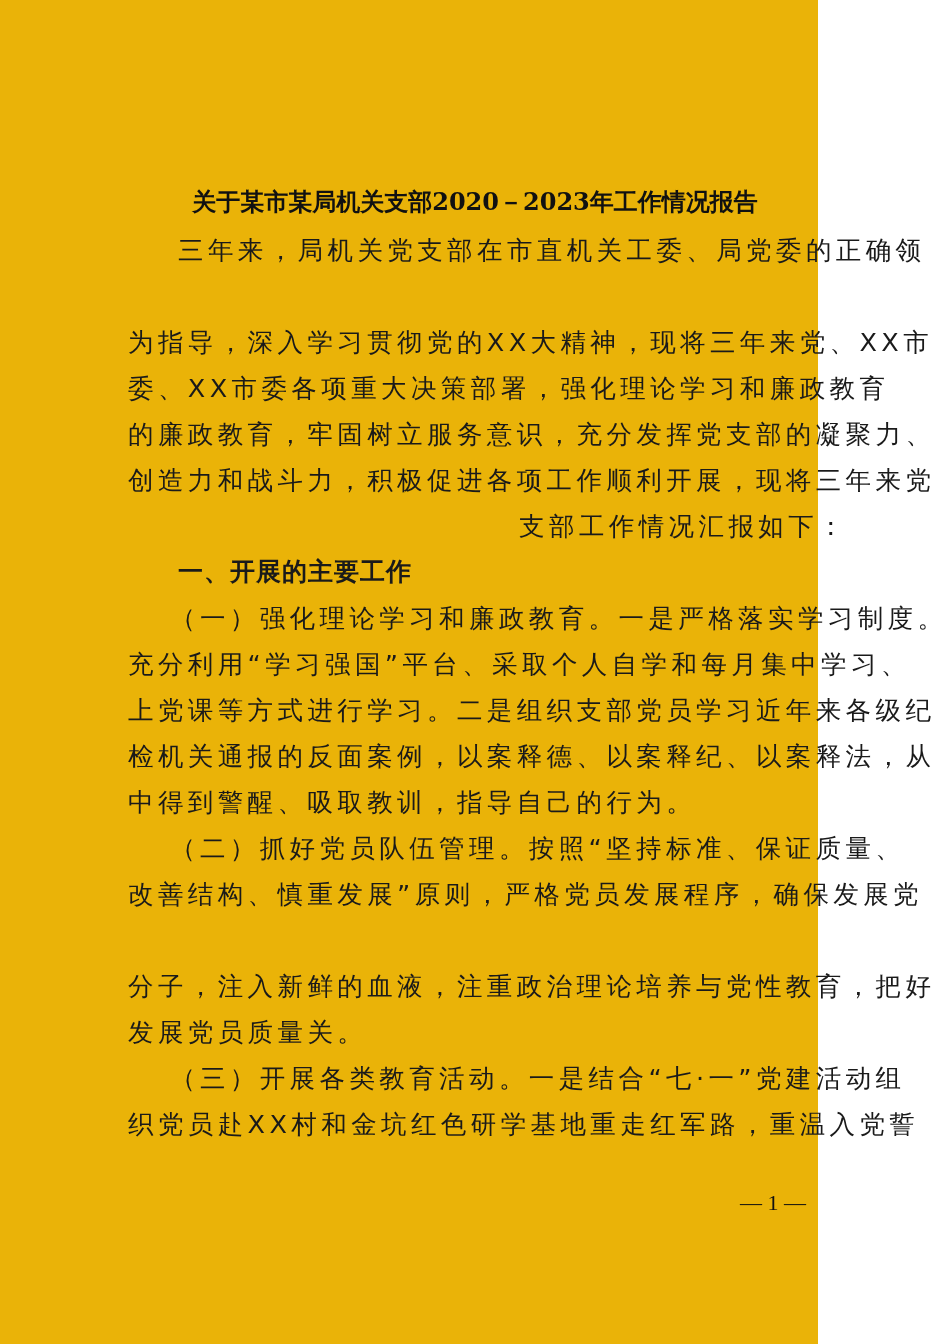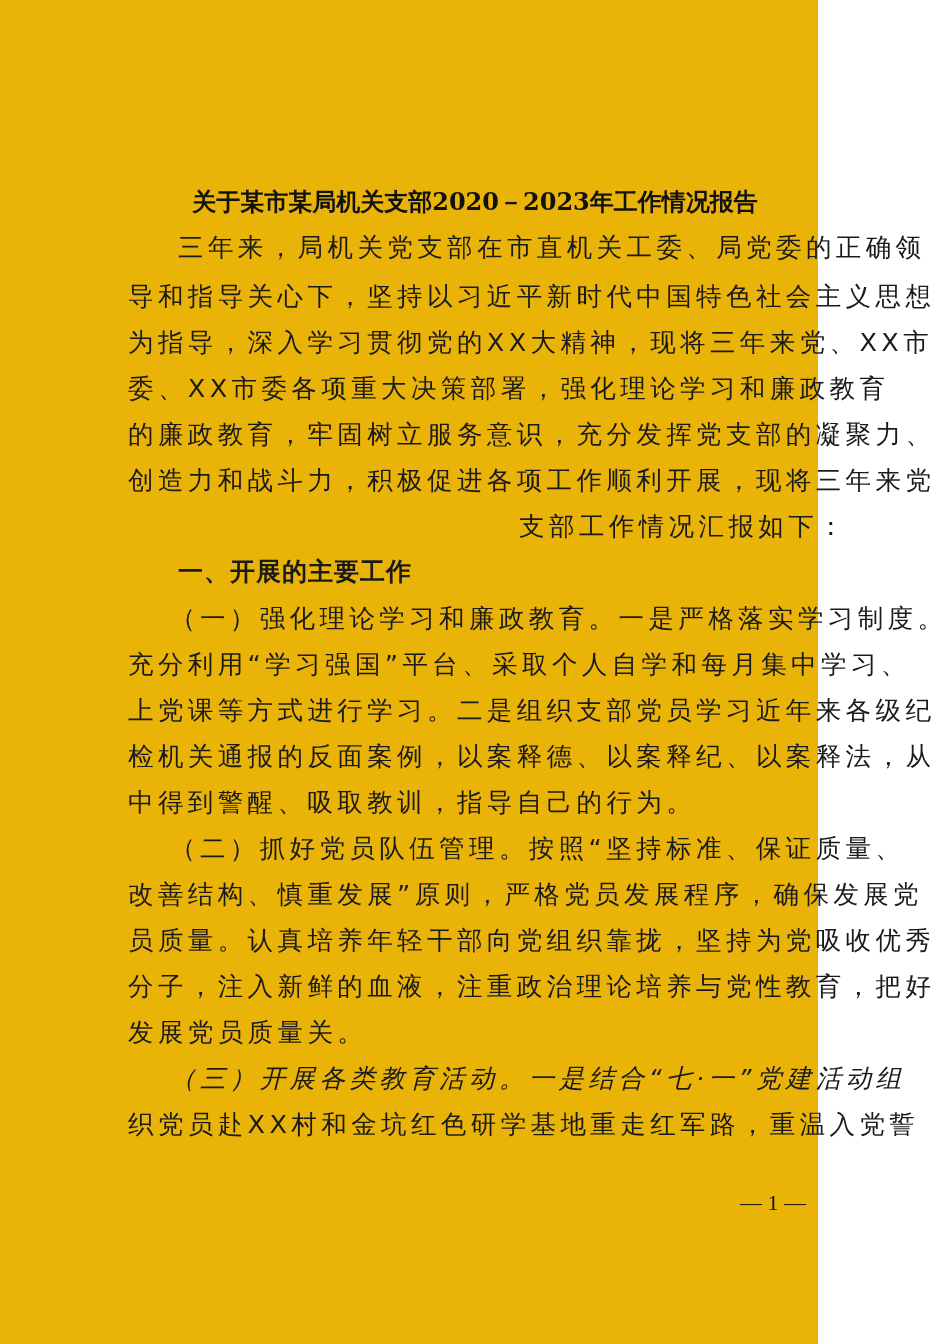--- a/index.html
+++ b/index.html
@@ -9,55 +9,53 @@
       position: absolute; left: 0; top: 182px; width: 950px; text-align: center;
       font-family: "DejaVu Serif", "Liberation Serif", serif;
       font-weight: bold; font-size: 24px; line-height: 40px; letter-spacing: 0px;
       color: #111;
     }
     .line {
       position: absolute; left: 128px; width: 720px; white-space: nowrap;
       font-family: "DejaVu Sans", "Liberation Sans", sans-serif;
       font-size: 25.5px; line-height: 40px; letter-spacing: 4.4px; color: #1a1a1a;
     }
-    .line.indent { left: 178px; font-family: Liberation Mono, monospace; }
+    .line.indent { left: 178px; }
     .line.heading {
       left: 178px; font-weight: bold; letter-spacing: 1px; font-size: 25px;
     }
     .line.sub { left: 170px; }
     .pagenum {
       position: absolute; left: 740px; top: 1190px;
       font-family: "Liberation Serif", "DejaVu Serif", serif; font-size: 22px; color: #111;
     }
   </style>
 </head>
 <body>
 
 <div class="page">
   <div class="title">关于某市某局机关支部2020－2023年工作情况报告</div>
 
   <div class="line indent" style="top:230px;">三年来，局机关党支部在市直机关工委、局党委的正确领</div>
-  <div class="line" style="top:276px;">导和指导关心下，坚持以习近平新时代中国特色社会主义思想</div>
   <div class="line" style="top:322px;">为指导，深入学习贯彻党的XX大精神，现将三年来党、XX市</div>
   <div class="line" style="top:368px;">委、XX市委各项重大决策部署，强化理论学习和廉政教育</div>
   <div class="line" style="top:414px;">的廉政教育，牢固树立服务意识，充分发挥党支部的凝聚力、</div>
   <div class="line" style="top:460px;">创造力和战斗力，积极促进各项工作顺利开展，现将三年来党</div>
   <div class="line" style="top:506px;text-align:right;">支部工作情况汇报如下：</div>
 
   <div class="line heading" style="top:552px;">一、开展的主要工作</div>
 
   <div class="line sub" style="top:598px;">（一）强化理论学习和廉政教育。一是严格落实学习制度。</div>
   <div class="line" style="top:644px;">充分利用“学习强国”平台、采取个人自学和每月集中学习、</div>
   <div class="line" style="top:690px;">上党课等方式进行学习。二是组织支部党员学习近年来各级纪</div>
   <div class="line" style="top:736px;">检机关通报的反面案例，以案释德、以案释纪、以案释法，从</div>
   <div class="line" style="top:782px;">中得到警醒、吸取教训，指导自己的行为。</div>
 
   <div class="line sub" style="top:828px;">（二）抓好党员队伍管理。按照“坚持标准、保证质量、</div>
   <div class="line" style="top:874px;text-align:right;">改善结构、慎重发展”原则，严格党员发展程序，确保发展党</div>
-  <div class="line" style="top:920px;">员质量。认真培养年轻干部向党组织靠拢，坚持为党吸收优秀</div>
   <div class="line" style="top:966px;">分子，注入新鲜的血液，注重政治理论培养与党性教育，把好</div>
   <div class="line" style="top:1012px;">发展党员质量关。</div>
 
-  <div class="line sub" style="top:1058px;font-style:italic;">（三）开展各类教育活动。一是结合“七·一”党建活动组</div>
+  <div class="line sub" style="top:1058px;">（三）开展各类教育活动。一是结合“七·一”党建活动组</div>
   <div class="line" style="top:1104px;">织党员赴XX村和金坑红色研学基地重走红军路，重温入党誓</div>
 
   <div class="pagenum">— 1 —</div>
 </div>
 
 </body></html>

